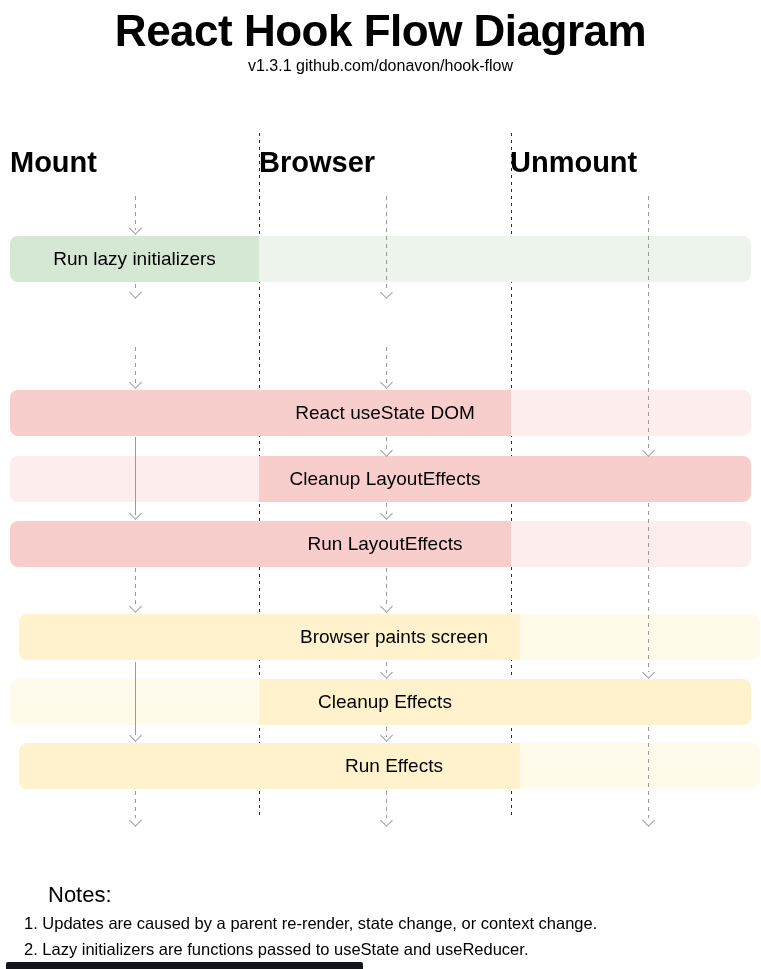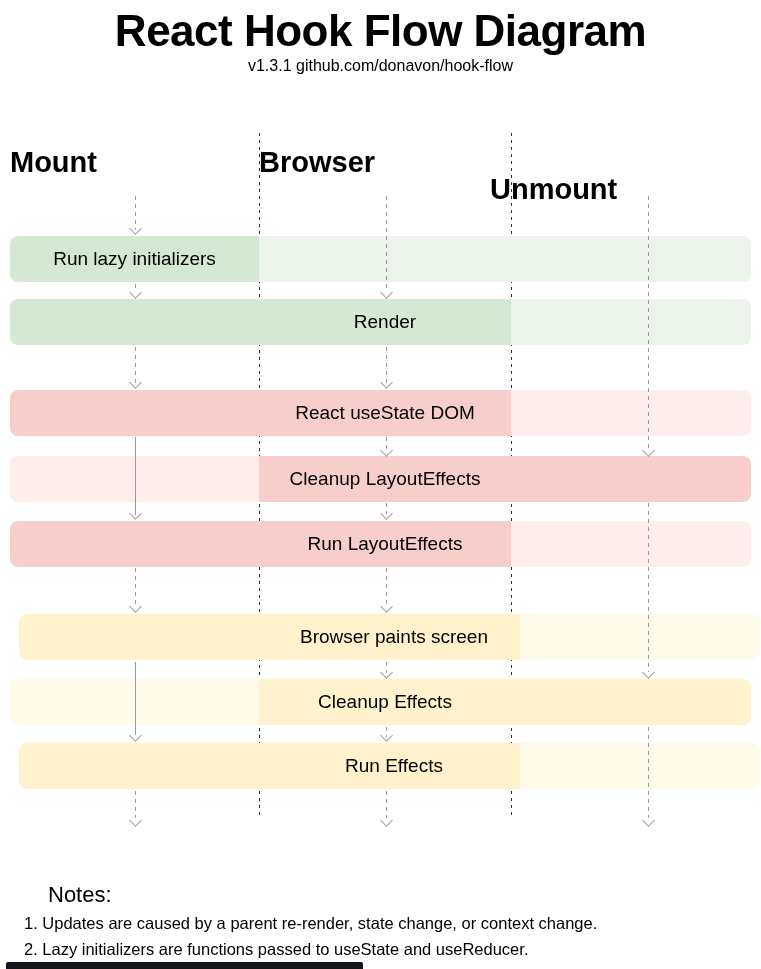--- a/index.html
+++ b/index.html
@@ -7,21 +7,21 @@
     position:relative;width:761px;height:969px;overflow:hidden;background:#fff;
     font-family:"Liberation Sans","DejaVu Sans",sans-serif;color:#000;
   }
   .title{position:absolute;top:6px;left:0;width:761px;text-align:center;
     font-size:44px;font-weight:700;letter-spacing:-0.5px;}
   .subtitle{position:absolute;top:57px;left:0;width:761px;text-align:center;font-size:16px;}
 
   .col-header{position:absolute;top:146px;font-size:29px;font-weight:700;}
   .col-header.mount{left:10px;width:249px;}
   .col-header.update{left:259px;width:252px;}
-  .col-header.unmount{left:490px;width:250px;margin-top:27px;}
+  .col-header.unmount{left:510px;width:250px;}
 
   .divider{position:absolute;top:133px;height:685px;width:1px;
     background:repeating-linear-gradient(to bottom,#2e2e2e 0 3px,transparent 3px 7px);}
   .divider.d1{left:259px;}
   .divider.d2{left:511px;}
 
   .band{position:absolute;left:10px;width:741px;height:46px;border-radius:8px;}
   .band .lbl{position:absolute;top:0;height:46px;line-height:46px;
     text-align:center;font-size:19px;white-space:nowrap;}
   .lbl-mount{left:0;width:249px;}
@@ -59,23 +59,20 @@
 
   <div class="col-header mount">Mount</div>
   <div class="col-header update">Browser</div>
   <div class="col-header unmount">Unmount</div>
 
   <div class="divider d1"></div>
   <div class="divider d2"></div>
 
   <div class="band bg-green-m" style="top:236px">
     <span class="lbl lbl-mount">Run lazy initializers</span>
-  </div>
-  <div class="band bg-green-mu" style="top:299px">
-    <span class="lbl lbl-update">Render</span>
   </div>
   <div class="band bg-red-mu" style="top:390px">
     <span class="lbl lbl-update">React useState DOM</span>
   </div>
   <div class="band bg-red-uu" style="top:456px">
     <span class="lbl lbl-update">Cleanup LayoutEffects</span>
   </div>
   <div class="band bg-red-mu" style="top:521px">
     <span class="lbl lbl-update">Run LayoutEffects</span>
   </div>

